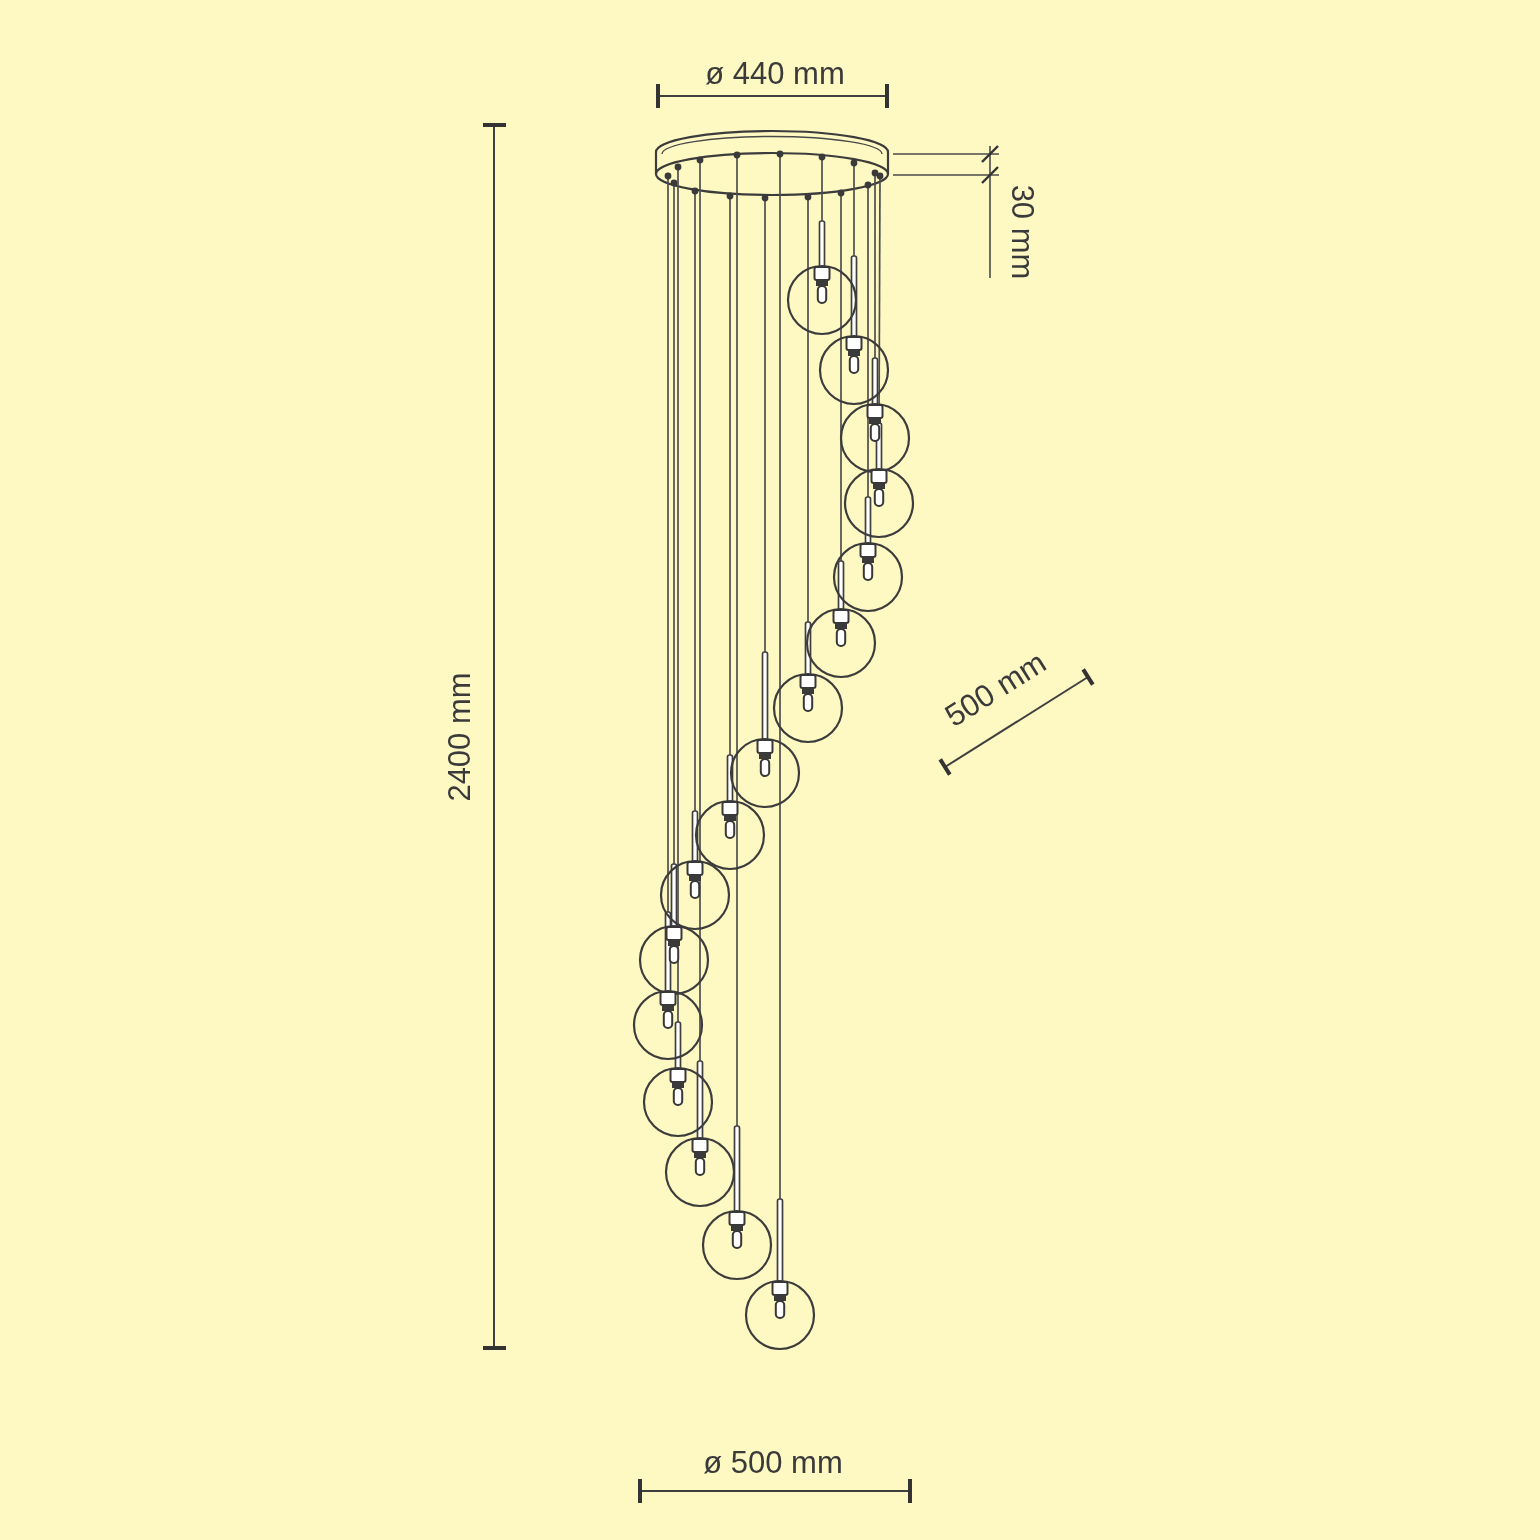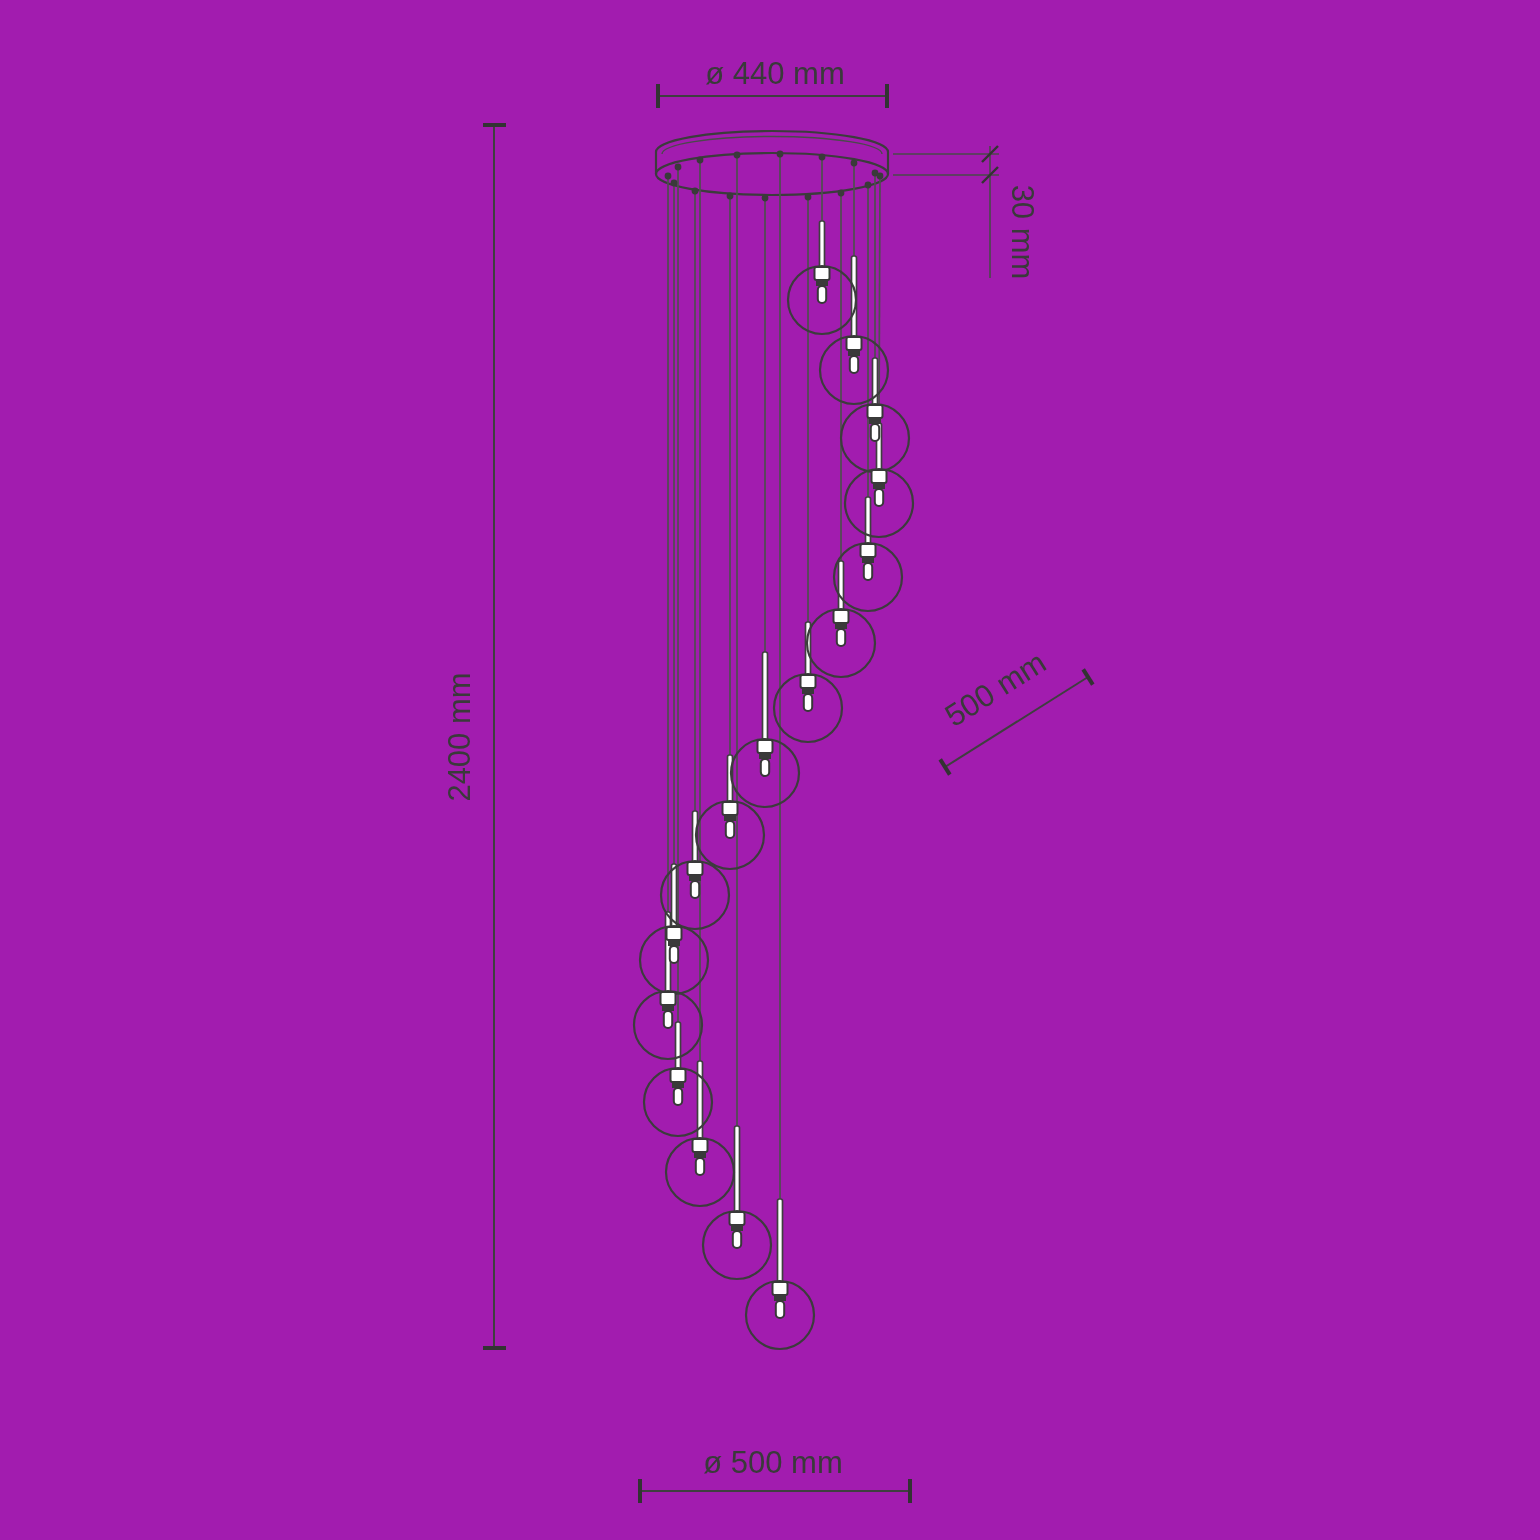--- a/index.html
+++ b/index.html
@@ -1,16 +1,16 @@
 <!DOCTYPE html>
 <html><head>
 <meta charset="utf-8">
 <style>
   html,body{margin:0;padding:0;background:#ffffff;}
-  .stage{width:1540px;height:1540px;position:relative;background:#a21caf;overflow:hidden;}
+  .stage{width:1540px;height:1540px;position:relative;background:#fef9c3;overflow:hidden;}
   svg{display:block;}
   .dim   { stroke:#3f3f3f; stroke-width:2;   fill:none; }
   .tickV { stroke:#333333; stroke-width:4;   fill:none; }
   .tickH { stroke:#333333; stroke-width:4;   fill:none; }
   .thin  { stroke:#4a4a4a; stroke-width:1.6; fill:none; }
   .slash { stroke:#333333; stroke-width:2.4; fill:none; }
   .lbl   { font-family:"Liberation Sans", sans-serif; font-size:31px; fill:#3a3a3a; }
   .canopy{ fill:none; stroke:#3c3c3c; stroke-width:2.2; }
   .canopyThin{ fill:none; stroke:#4a4a4a; stroke-width:1.4; }
   .cord  { stroke:#4f4f4f; stroke-width:1.7; fill:none; }

